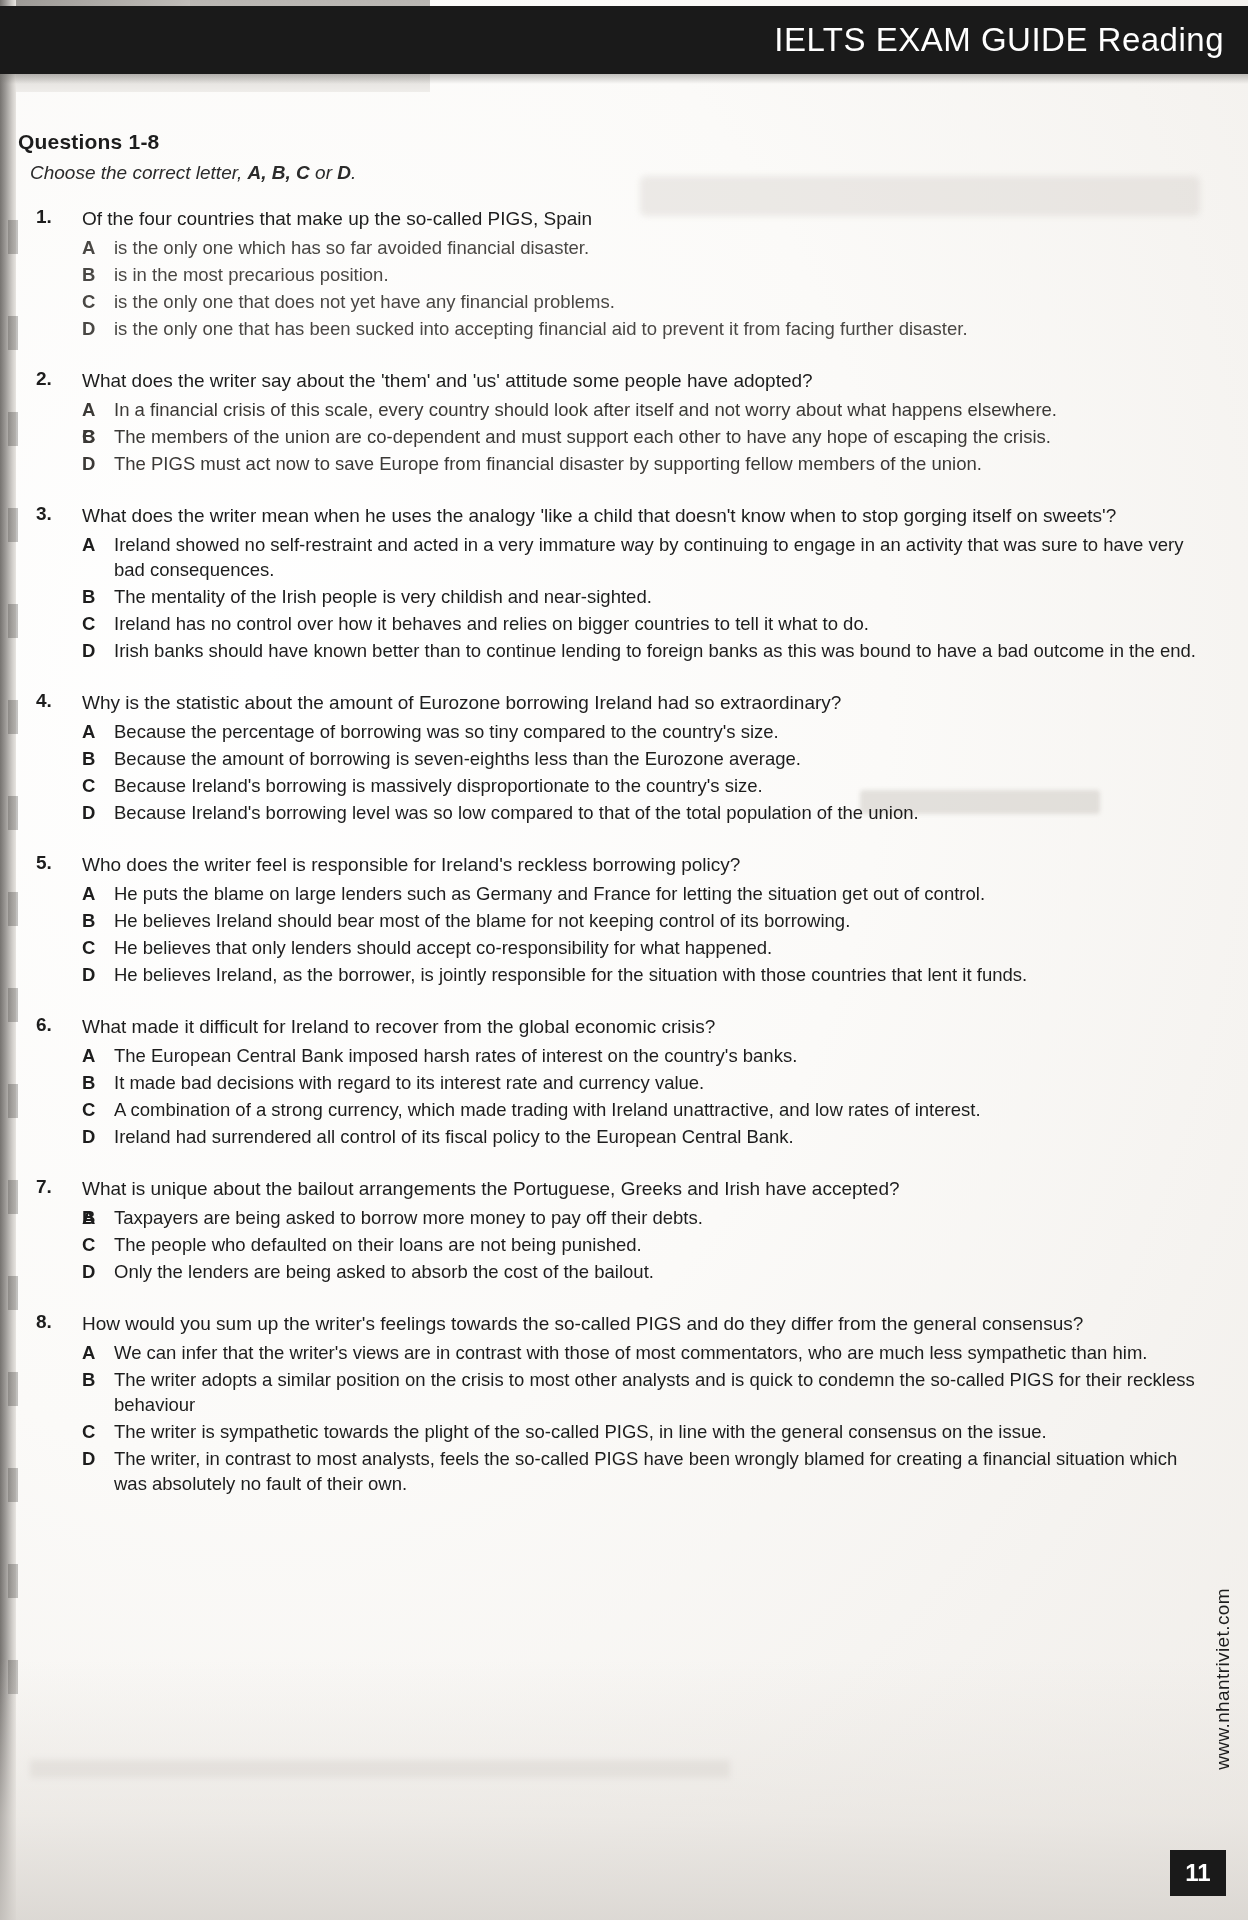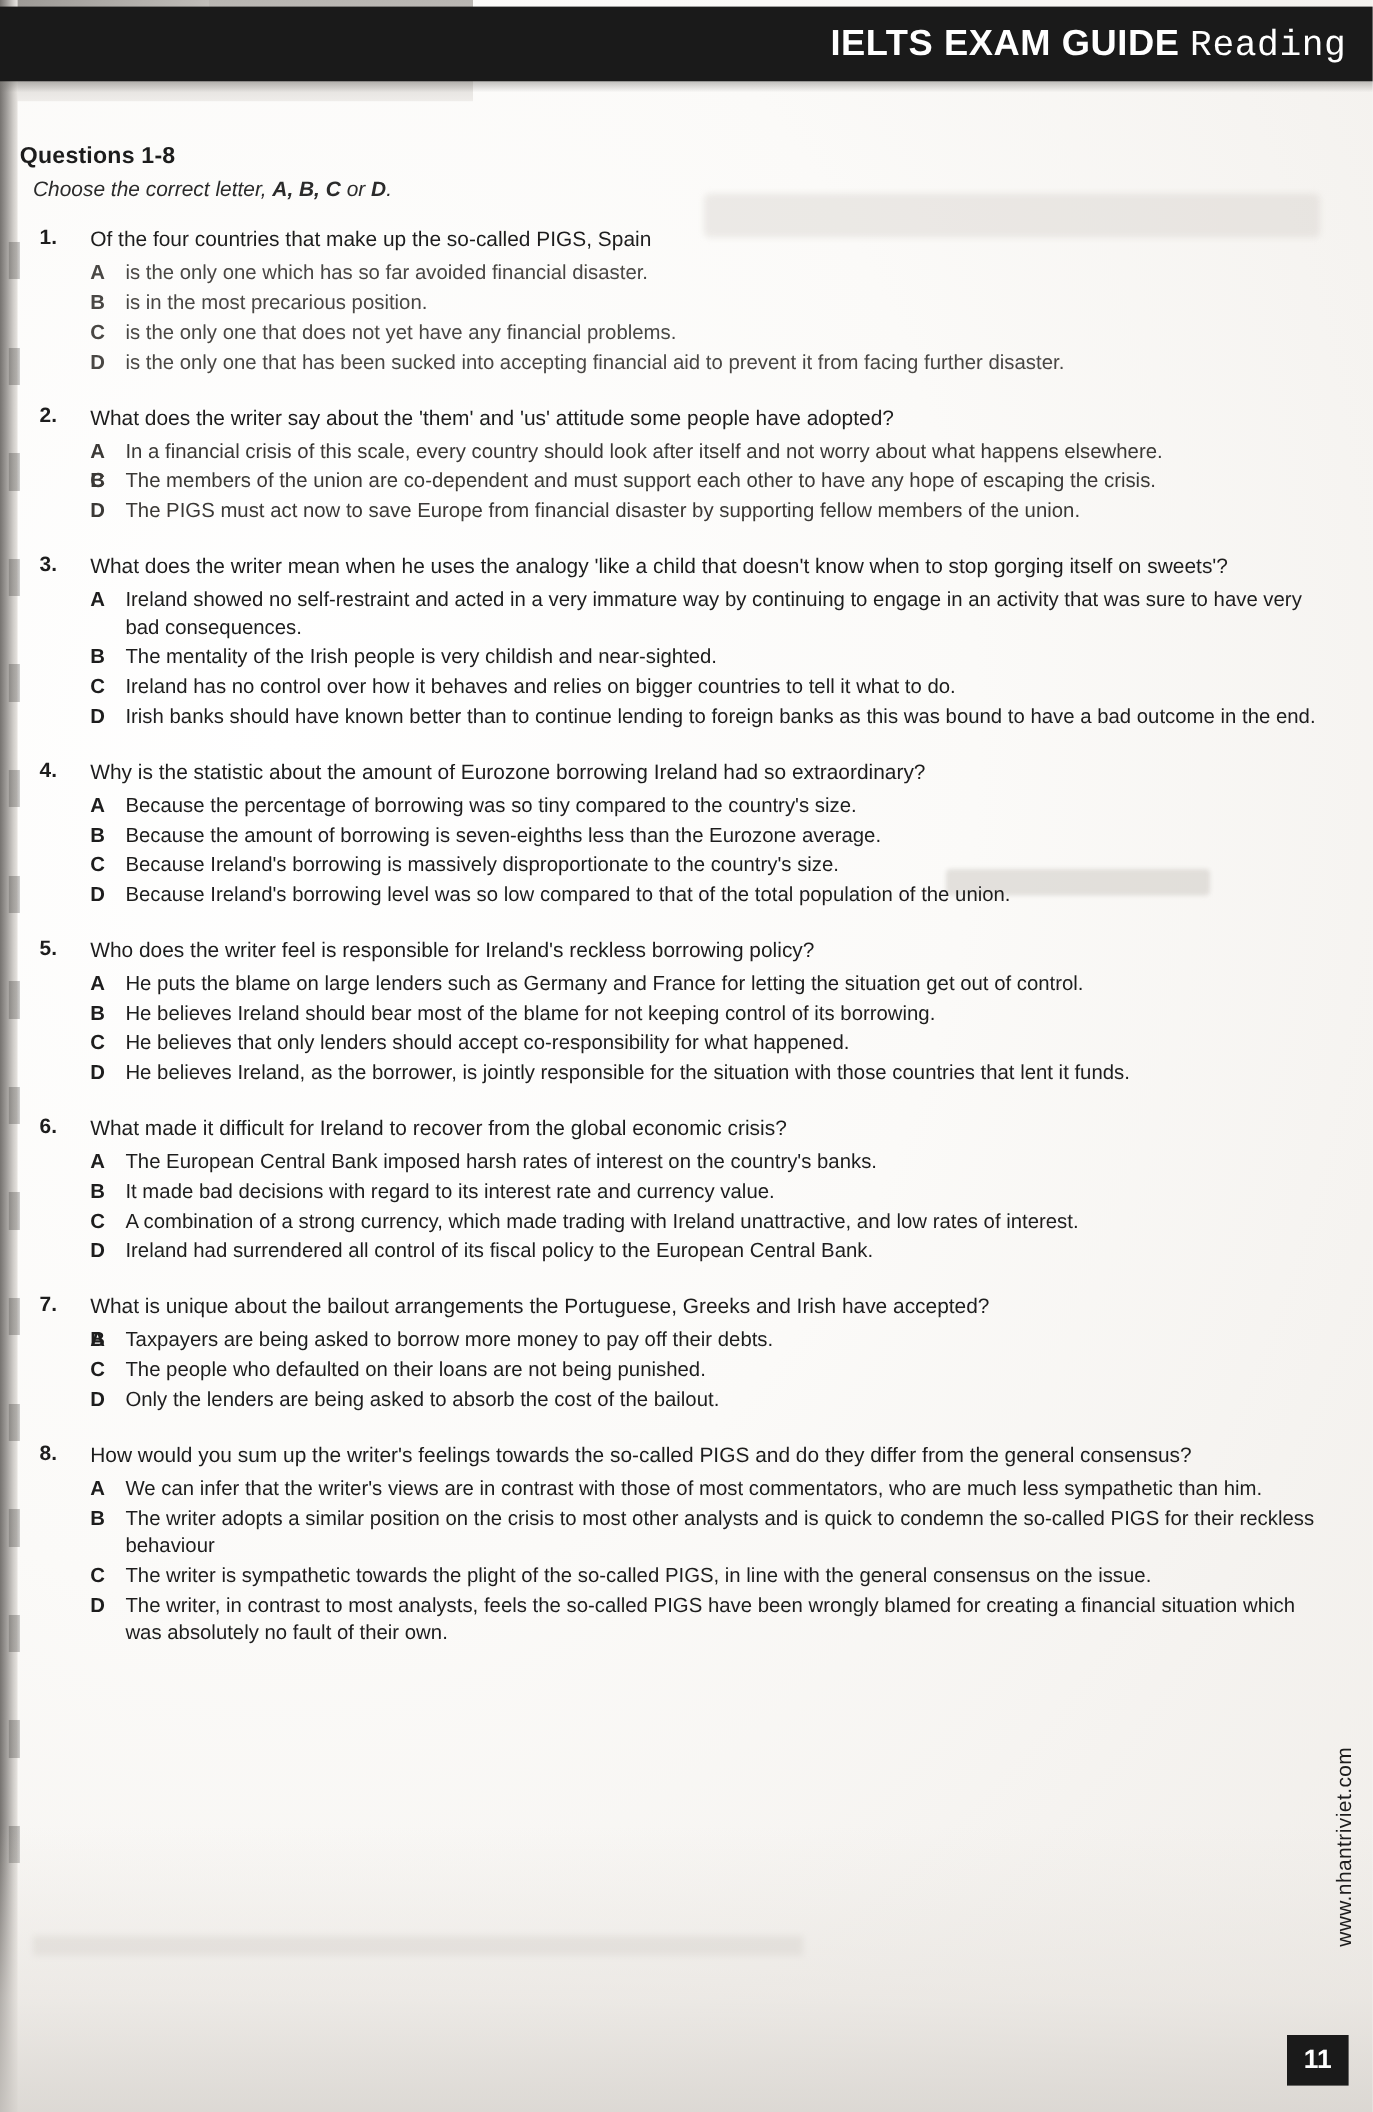--- a/index.html
+++ b/index.html
@@ -92,25 +92,24 @@
     padding-right: 24px;
     box-sizing: border-box;
   }
   .header-title {
     color: #ffffff;
     font-size: 33px;
     letter-spacing: .5px;
     white-space: nowrap;
   }
   .header-title .bold {
-    font-weight: bold;
+    font-weight: normal;
   }
   .header-title .light {
     font-weight: normal;
-    font-family: Liberation Mono, monospace;
   }
   .header-shadow {
     position: absolute;
     left: 0;
     top: 74px;
     width: 100%;
     height: 10px;
     background: linear-gradient(180deg, rgba(120,118,114,.45), rgba(255,255,255,0));
   }
 

